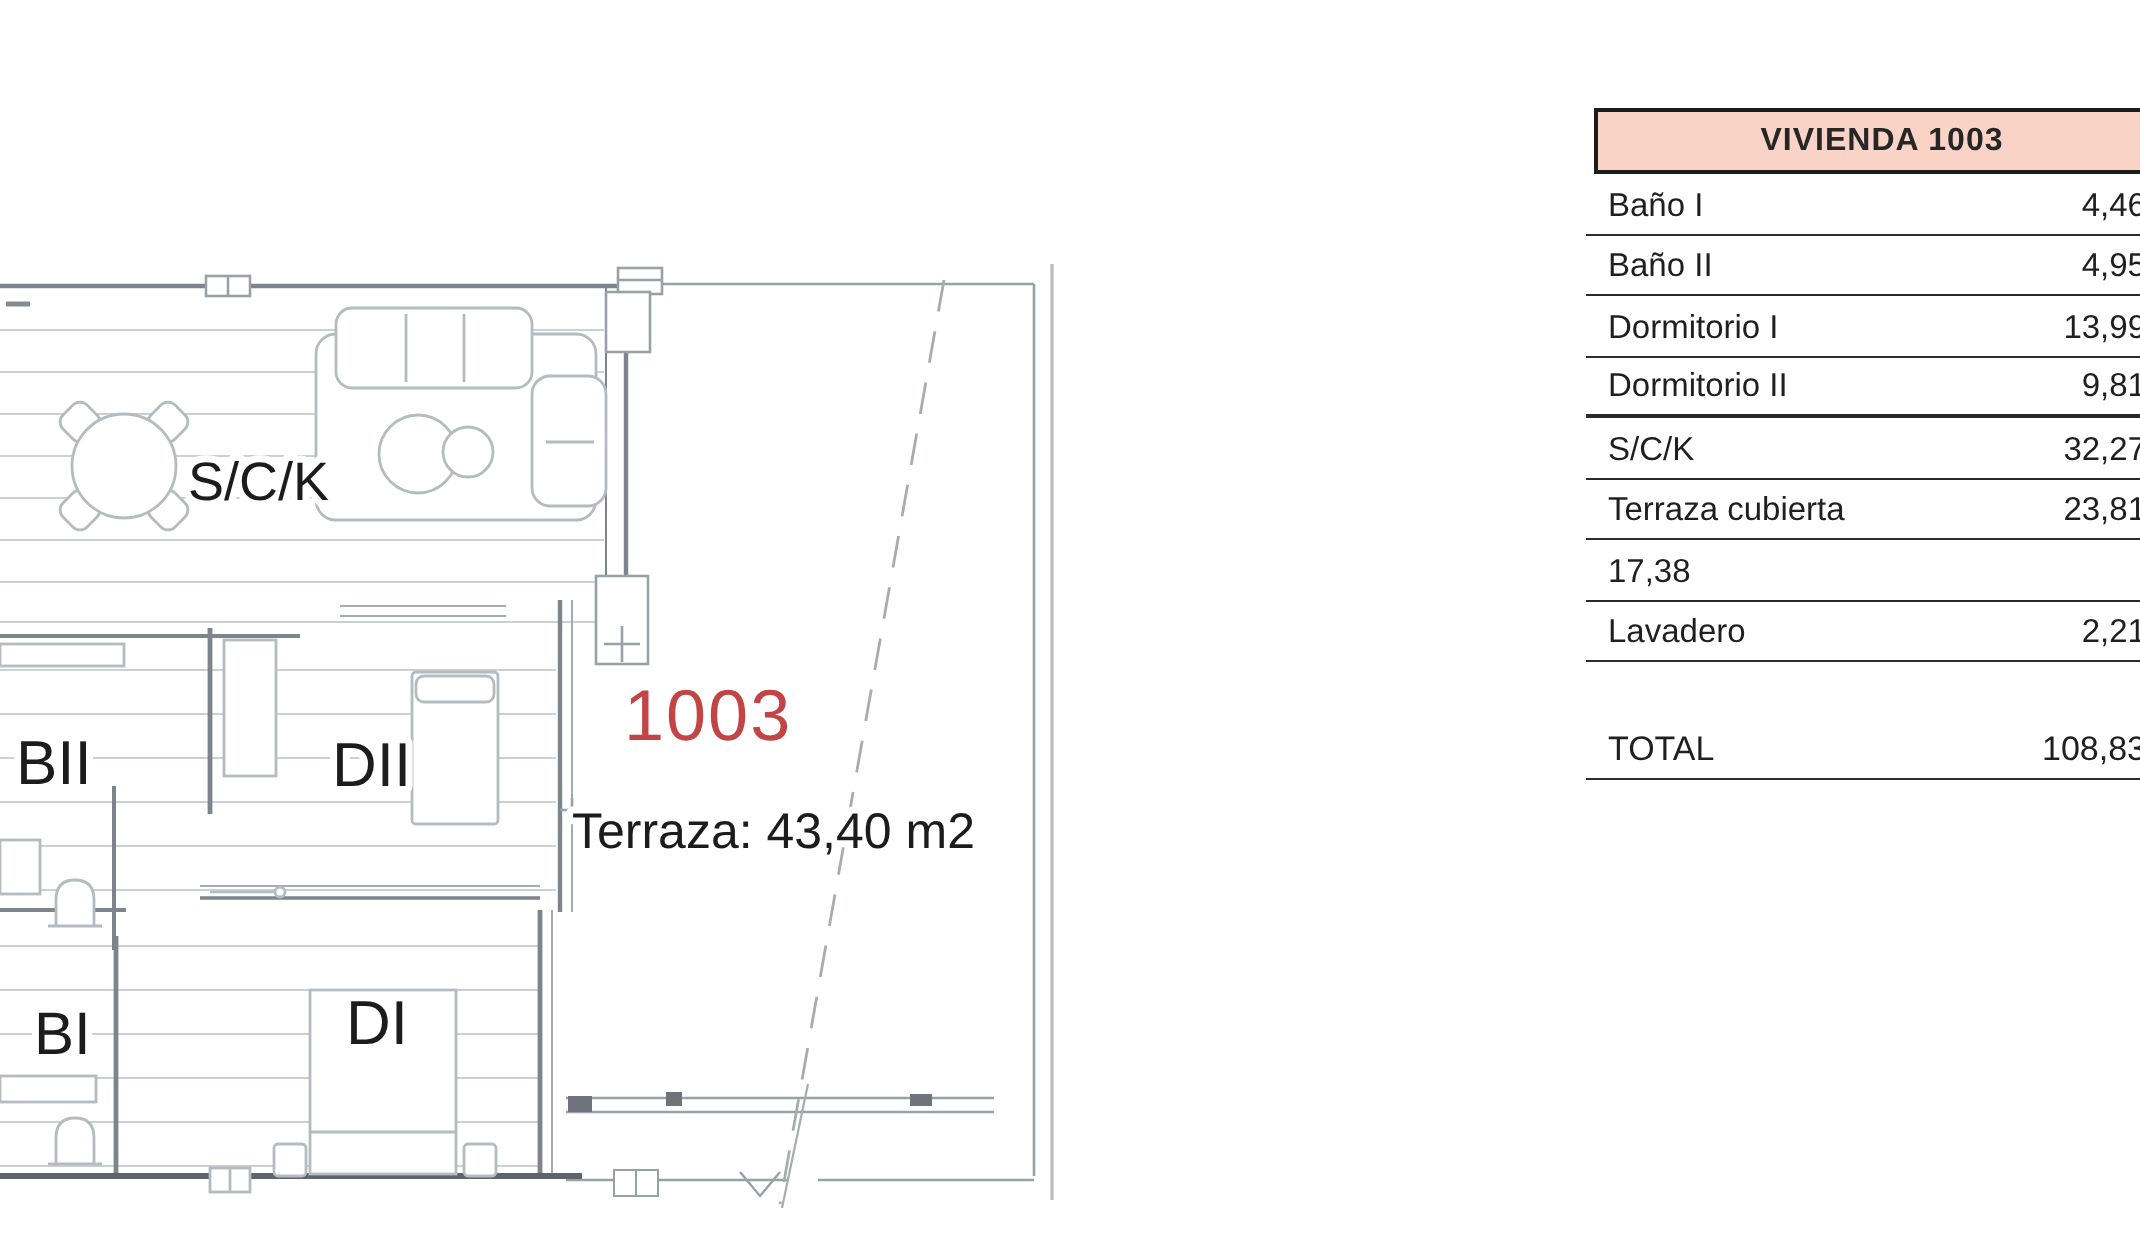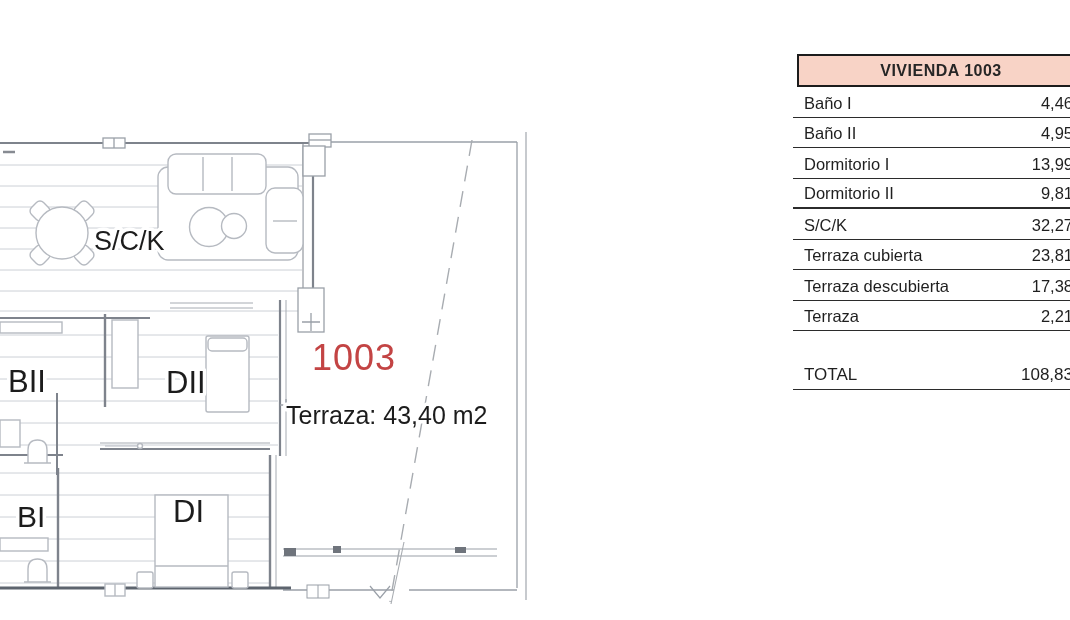--- a/index.html
+++ b/index.html
@@ -153,25 +153,24 @@
     </div>
     <div class="row">
       <span class="lbl">S/C/K</span>
       <span class="val">32,27</span>
     </div>
     <div class="row">
       <span class="lbl">Terraza cubierta</span>
       <span class="val">23,81</span>
     </div>
     <div class="row">
-      <span class="lbl">Terraza descubierta</span>
       <span class="val">17,38</span>
     </div>
     <div class="row">
-      <span class="lbl">Terraza</span>
+      <span class="lbl">Lavadero</span>
       <span class="val">2,21</span>
     </div>
 
     <div class="spacer"></div>
 
     <div class="total-row">
       <span class="lbl">TOTAL</span>
       <span class="val">108,83</span>
     </div>
   </div>

